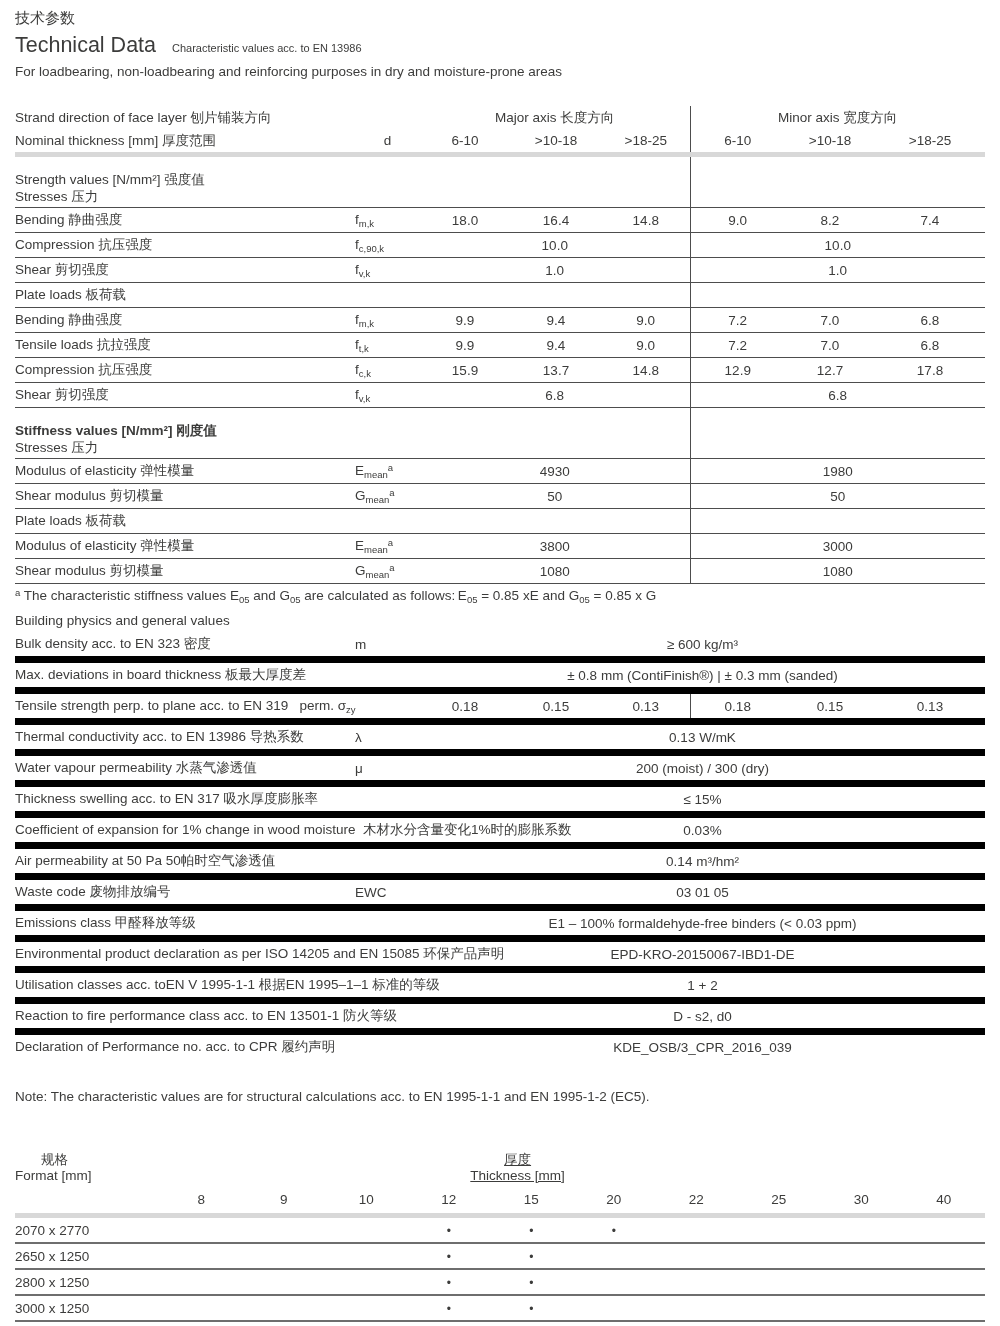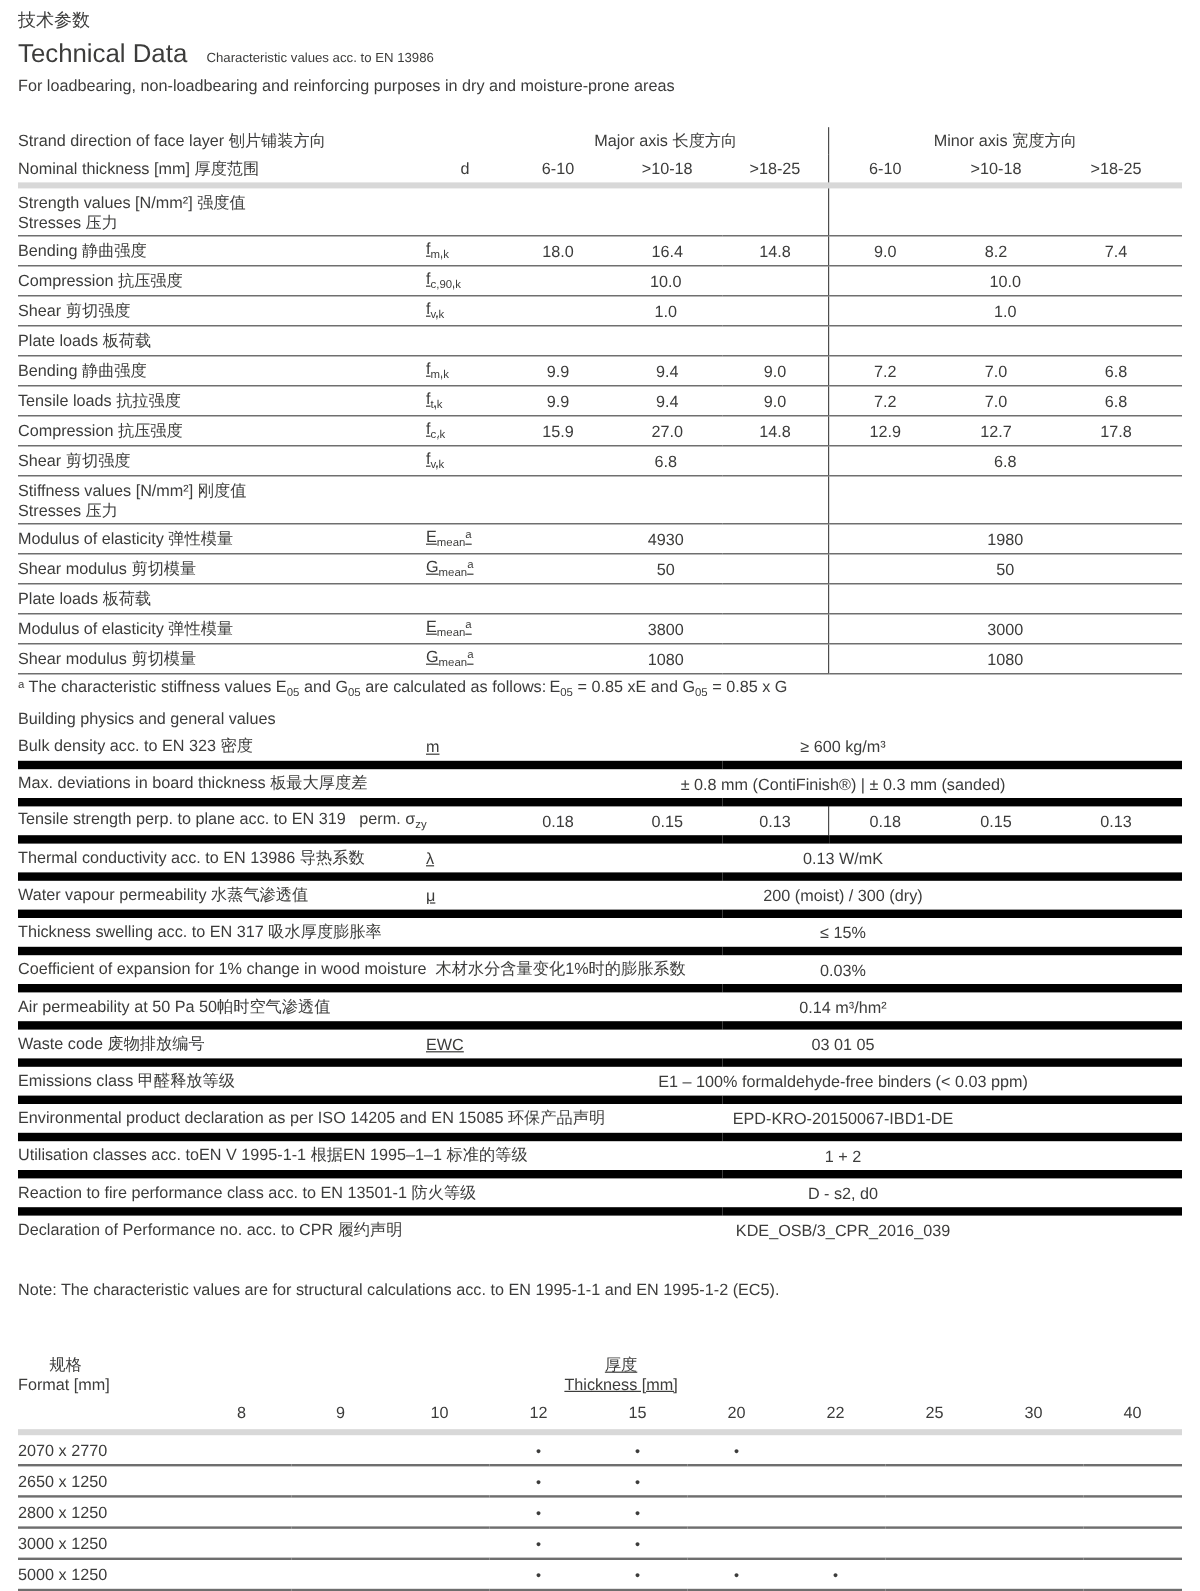--- a/index.html
+++ b/index.html
@@ -16,36 +16,36 @@
   .t-en{font-size:21.5px;line-height:24px;}
   .t-suffix{font-size:11px;margin-left:16px;}
   .subtitle{margin-top:7px;font-size:13.5px;}
 
   
   table{border-collapse:collapse;table-layout:fixed;}
   #main-table{width:970px;margin-top:27px;}
   #main-table th,#main-table td{padding:0;font-weight:normal;font-size:13.5px;vertical-align:middle;}
   .label{text-align:left;white-space:nowrap;overflow:visible;}
   .num{text-align:center;white-space:nowrap;}
-  .sym{text-align:left;padding-left:10px;white-space:nowrap;text-decoration:underline;}
-  .bold{font-weight:normal;}
+  .sym{text-align:left;padding-left:10px;white-space:nowrap;}
+  .bold{font-weight:bold;}
   .sub{font-size:9.5px;vertical-align:-3px;}
   .sup{font-size:9.5px;vertical-align:4px;}
   .divided{border-left:1px solid #4d4d4d;}
 
   #main-table thead .h1 th{height:21px;vertical-align:bottom;padding-bottom:2px;}
   #main-table thead .h2 th{height:23px;}
   tr.band td{height:5px;background:#d8d8d8;}
   tr.band2 td{height:5px;background:#d8d8d8;}
 
   #main-table tbody td{height:24px;}
   tr.bb-a td{border-bottom:1px solid #4d4d4d;}
   tr.bb-b td{border-bottom:7px solid #000000;}
   tr.r-group td,tr.r-section td{border-bottom:1px solid #4d4d4d;}
-  .gl1{line-height:17px;padding-top:3px;}
+  .gl1{line-height:17px;padding-top:14px;}
   .gl2{line-height:17px;padding-bottom:2px;}
   td.fn{height:23px;font-weight:bold;font-size:13px;white-space:nowrap;}
   td.plain-label{height:27px;padding-top:9px;font-size:13.5px;}
 
   .note{margin:30px 0 0 0;font-size:13.5px;}
 
   
   #format-table{width:970px;margin-top:46px;}
   #format-table th,#format-table td{padding:0;font-weight:normal;font-size:13.5px;vertical-align:middle;}
   .fmt-h1 th{vertical-align:bottom;height:36px;}
@@ -153,21 +153,21 @@
           <td class="num">9.4</td>
           <td class="num">9.0</td>
           <td class="num divided">7.2</td>
           <td class="num">7.0</td>
           <td class="num">6.8</td>
         </tr>
         <tr class="r-data bb-a">
           <td class="label">Compression 抗压强度</td>
           <td class="sym"><span>f</span><span class="sub">c,k</span></td>
           <td class="num">15.9</td>
-          <td class="num">27.0</td>
+          <td class="num">13.7</td>
           <td class="num">14.8</td>
           <td class="num divided">12.9</td>
           <td class="num">12.7</td>
           <td class="num">17.8</td>
         </tr>
         <tr class="r-data bb-a">
           <td class="label">Shear 剪切强度</td>
           <td class="sym"><span>f</span><span class="sub">v,k</span></td>
           <td class="num" colspan="3">6.8</td>
           <td class="num divided" colspan="3">6.8</td>

